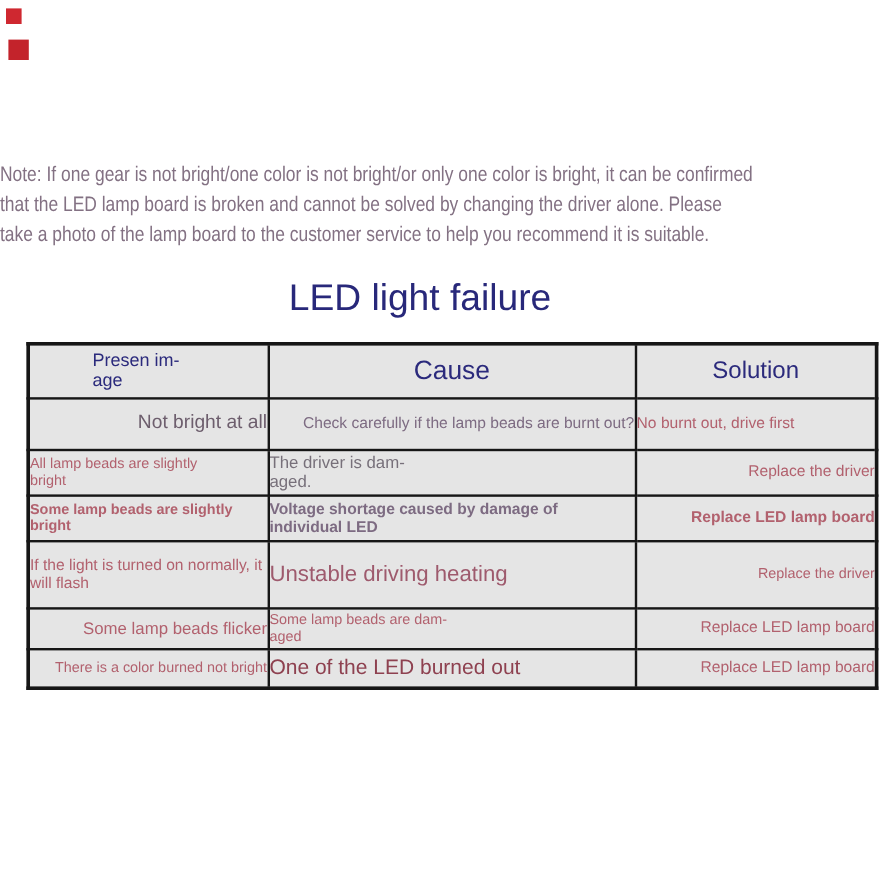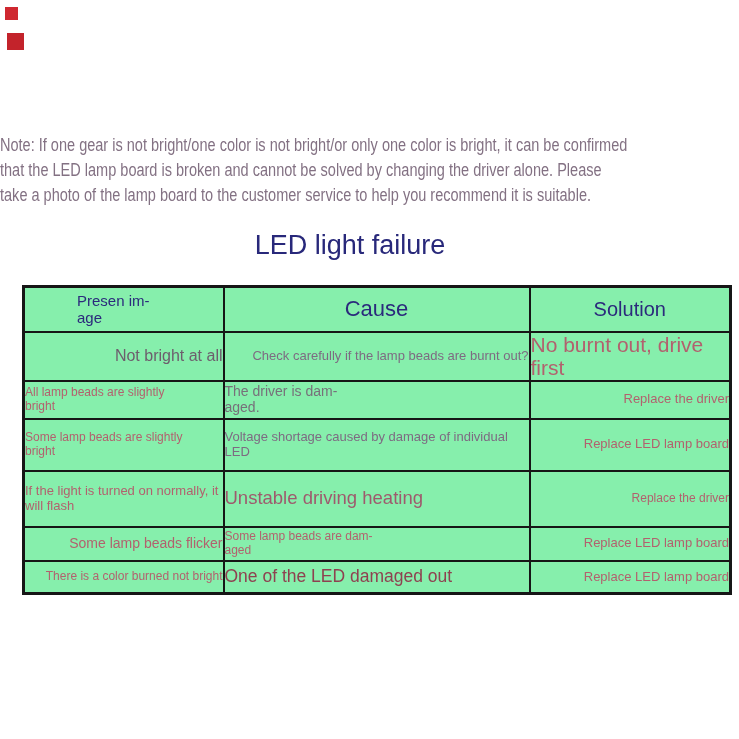--- a/index.html
+++ b/index.html
@@ -34,47 +34,47 @@
     letter-spacing: 0;
   }
 
   
   .title {
     position: absolute;
     left: 0; top: 230px;
     width: 700px;
     margin: 0;
     text-align: center;
-    font-size: 27px;
+    font-size: 31px;
     font-weight: 400;
     color: #28287a;
   }
 
   
   table.fault-table {
     position: absolute;
     left: 22px; top: 285px;
     width: 707px;
     border-collapse: collapse;
     table-layout: fixed;
     border: 3px solid #161616;
-    background: #86efac;
+    background: #e5e5e5;
   }
   .fault-table th, .fault-table td {
     border: 2px solid #161616;
     padding: 0;
     vertical-align: middle;
     white-space: pre-line;
     line-height: 1.12;
     overflow: hidden;
   }
   tr.hrow  { height: 45px; }
   tr.r1 { height: 43px; }
   tr.r2 { height: 38px; }
-  tr.r3 { height: 52px; }
+  tr.r3 { height: 38px; font-weight: bold; }
   tr.r4 { height: 56px; }
   tr.r5 { height: 38px; }
   tr.r6 { height: 34px; }
   tr.r7 { height: 33px; }
 
   th.c1h {
     font-weight: 400; text-align: left; padding-left: 52px;
     font-size: 15px; color: #2b2a7c; line-height: 1.15;
   }
   th.c2h { font-weight: 400; text-align: center; font-size: 22px; color: #2b2a7c; }
@@ -86,21 +86,21 @@
   .left8  { text-align: left; padding-left: 9px; }
   .left10 { text-align: left; padding-left: 11px; }
 
   .fs12 { font-size: 12px; }
   .fs13 { font-size: 13px; }
   .fs14 { font-size: 14px; }
   .fs15 { font-size: 15.5px; }
   .fs16 { font-size: 16px; }
   .fs17 { font-size: 17.5px; }
   .fs18 { font-size: 18.5px; }
-  .fs19 { font-size: 21px; }
+  .fs19 { font-size: 13px; }
 
   .c-rose   { color: #b2616e; }
   .c-dark   { color: #6d5e6d; }
   .c-purple { color: #7d6b82; }
   .c-gray   { color: #77707a; }
   .c-mauve  { color: #9e5a6d; }
   .c-dgray  { color: #685a64; }
   .c-maroon { color: #8e4150; }
 </style>
 </head>
@@ -157,19 +157,19 @@
         <td class="center fs12 c-rose">Replace the driver</td>
       </tr>
       <tr class="r6">
         <td class="center fs14 c-rose">Some lamp beads flicker</td>
         <td class="left4 fs12 c-rose">Some lamp beads are dam-
 aged</td>
         <td class="center fs13 c-rose">Replace LED lamp board</td>
       </tr>
       <tr class="r7">
         <td class="center fs12 c-rose">There is a color burned not bright</td>
-        <td class="left4 fs17 c-maroon">One of the LED damaged out</td>
+        <td class="left4 fs17 c-maroon">One of the LED burned out</td>
         <td class="center fs13 c-rose">Replace LED lamp board</td>
       </tr>
     </tbody>
   </table>
 
 </div>
 
 </body></html>

